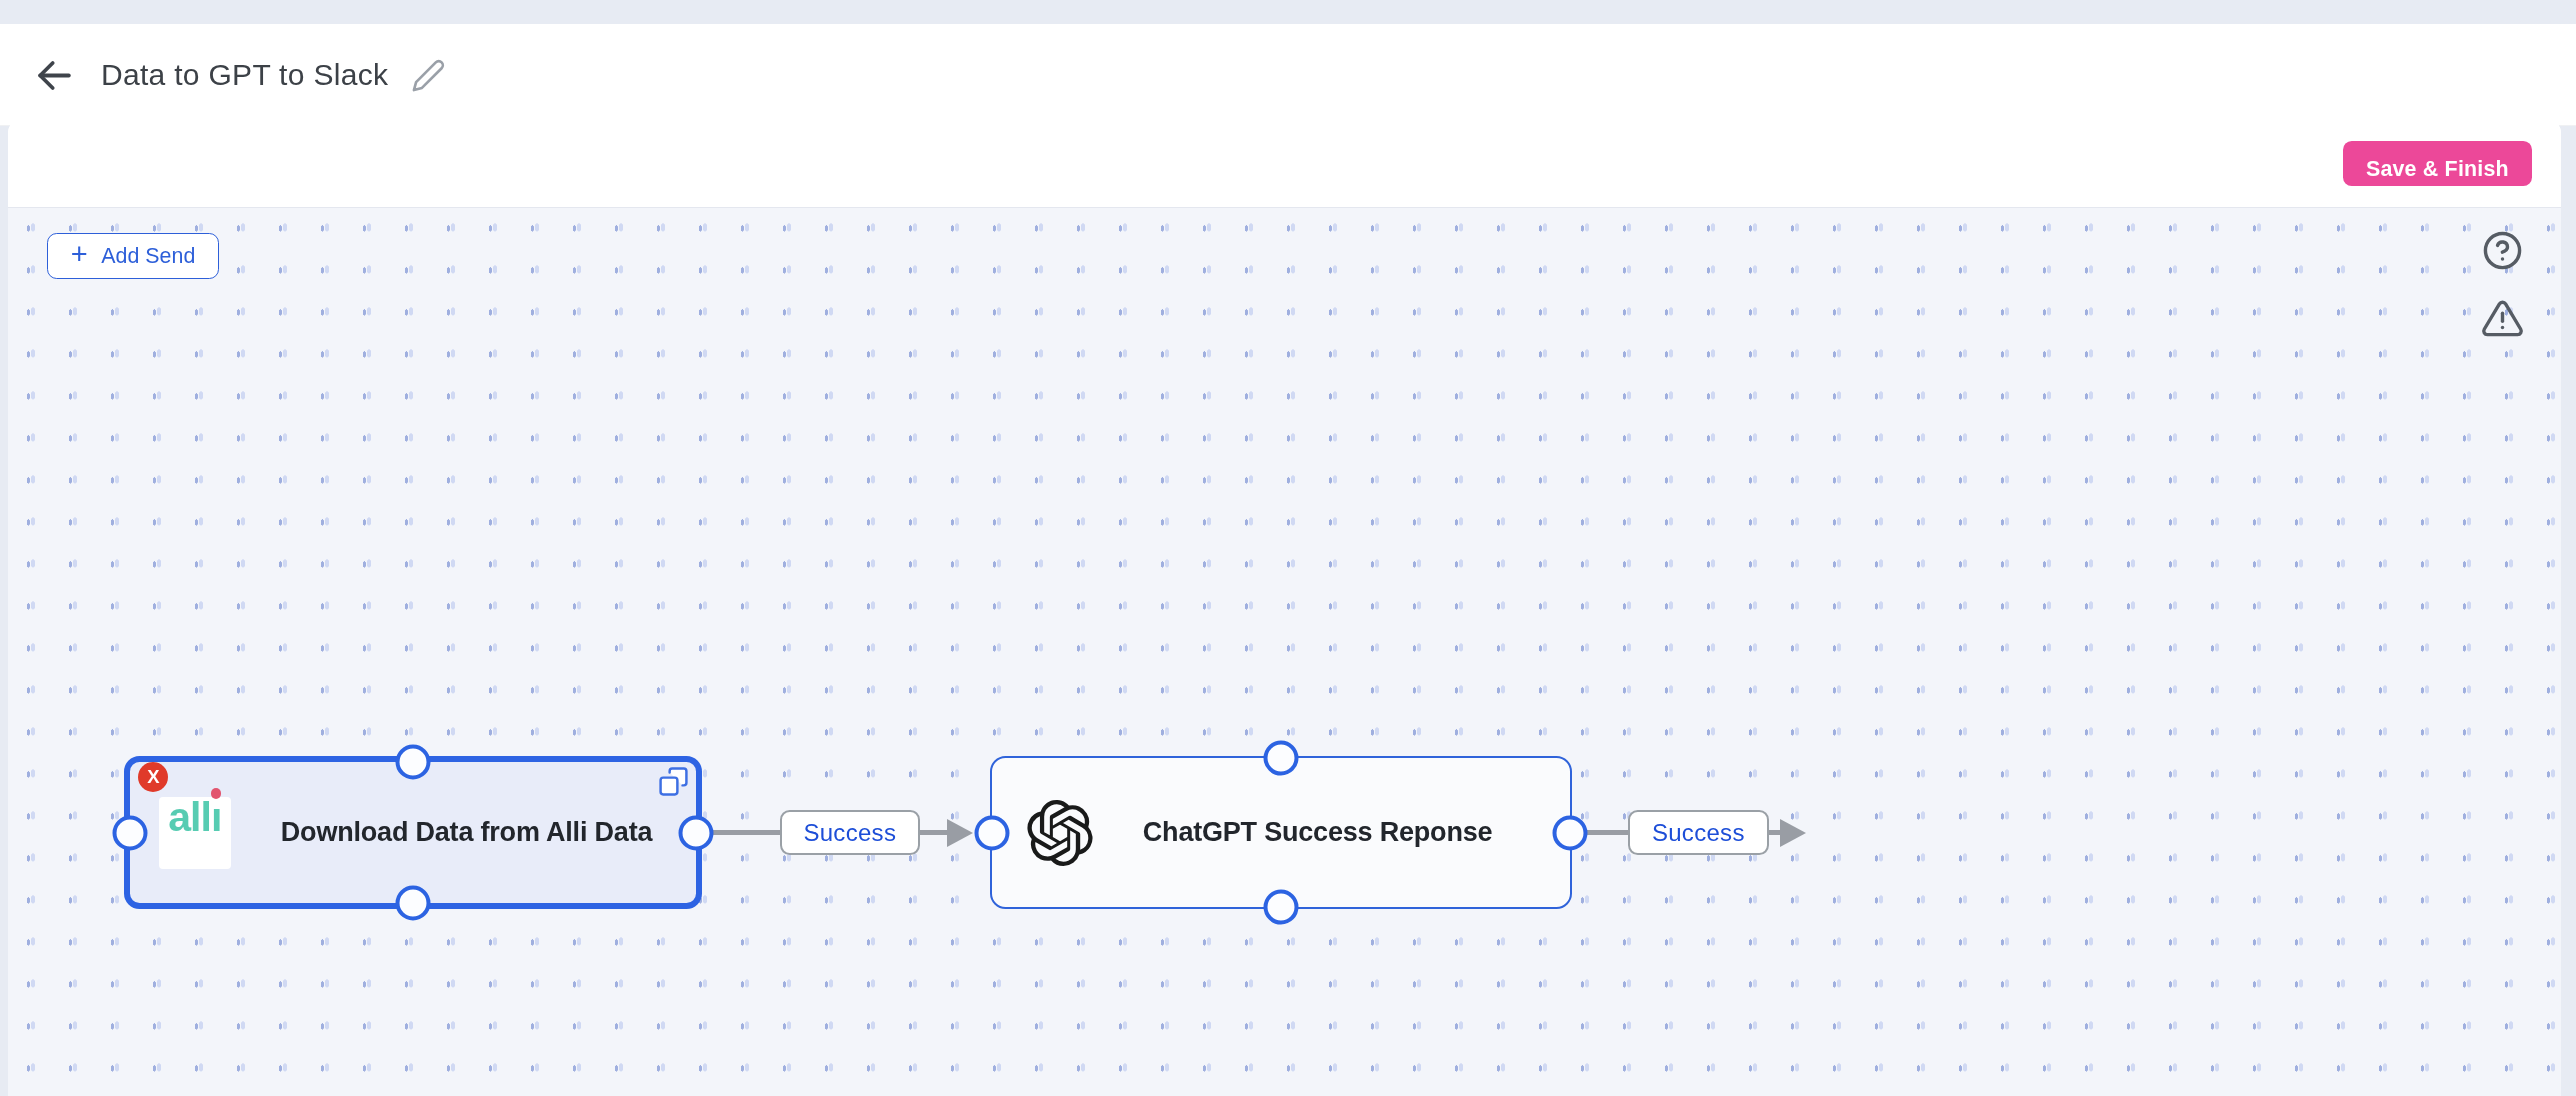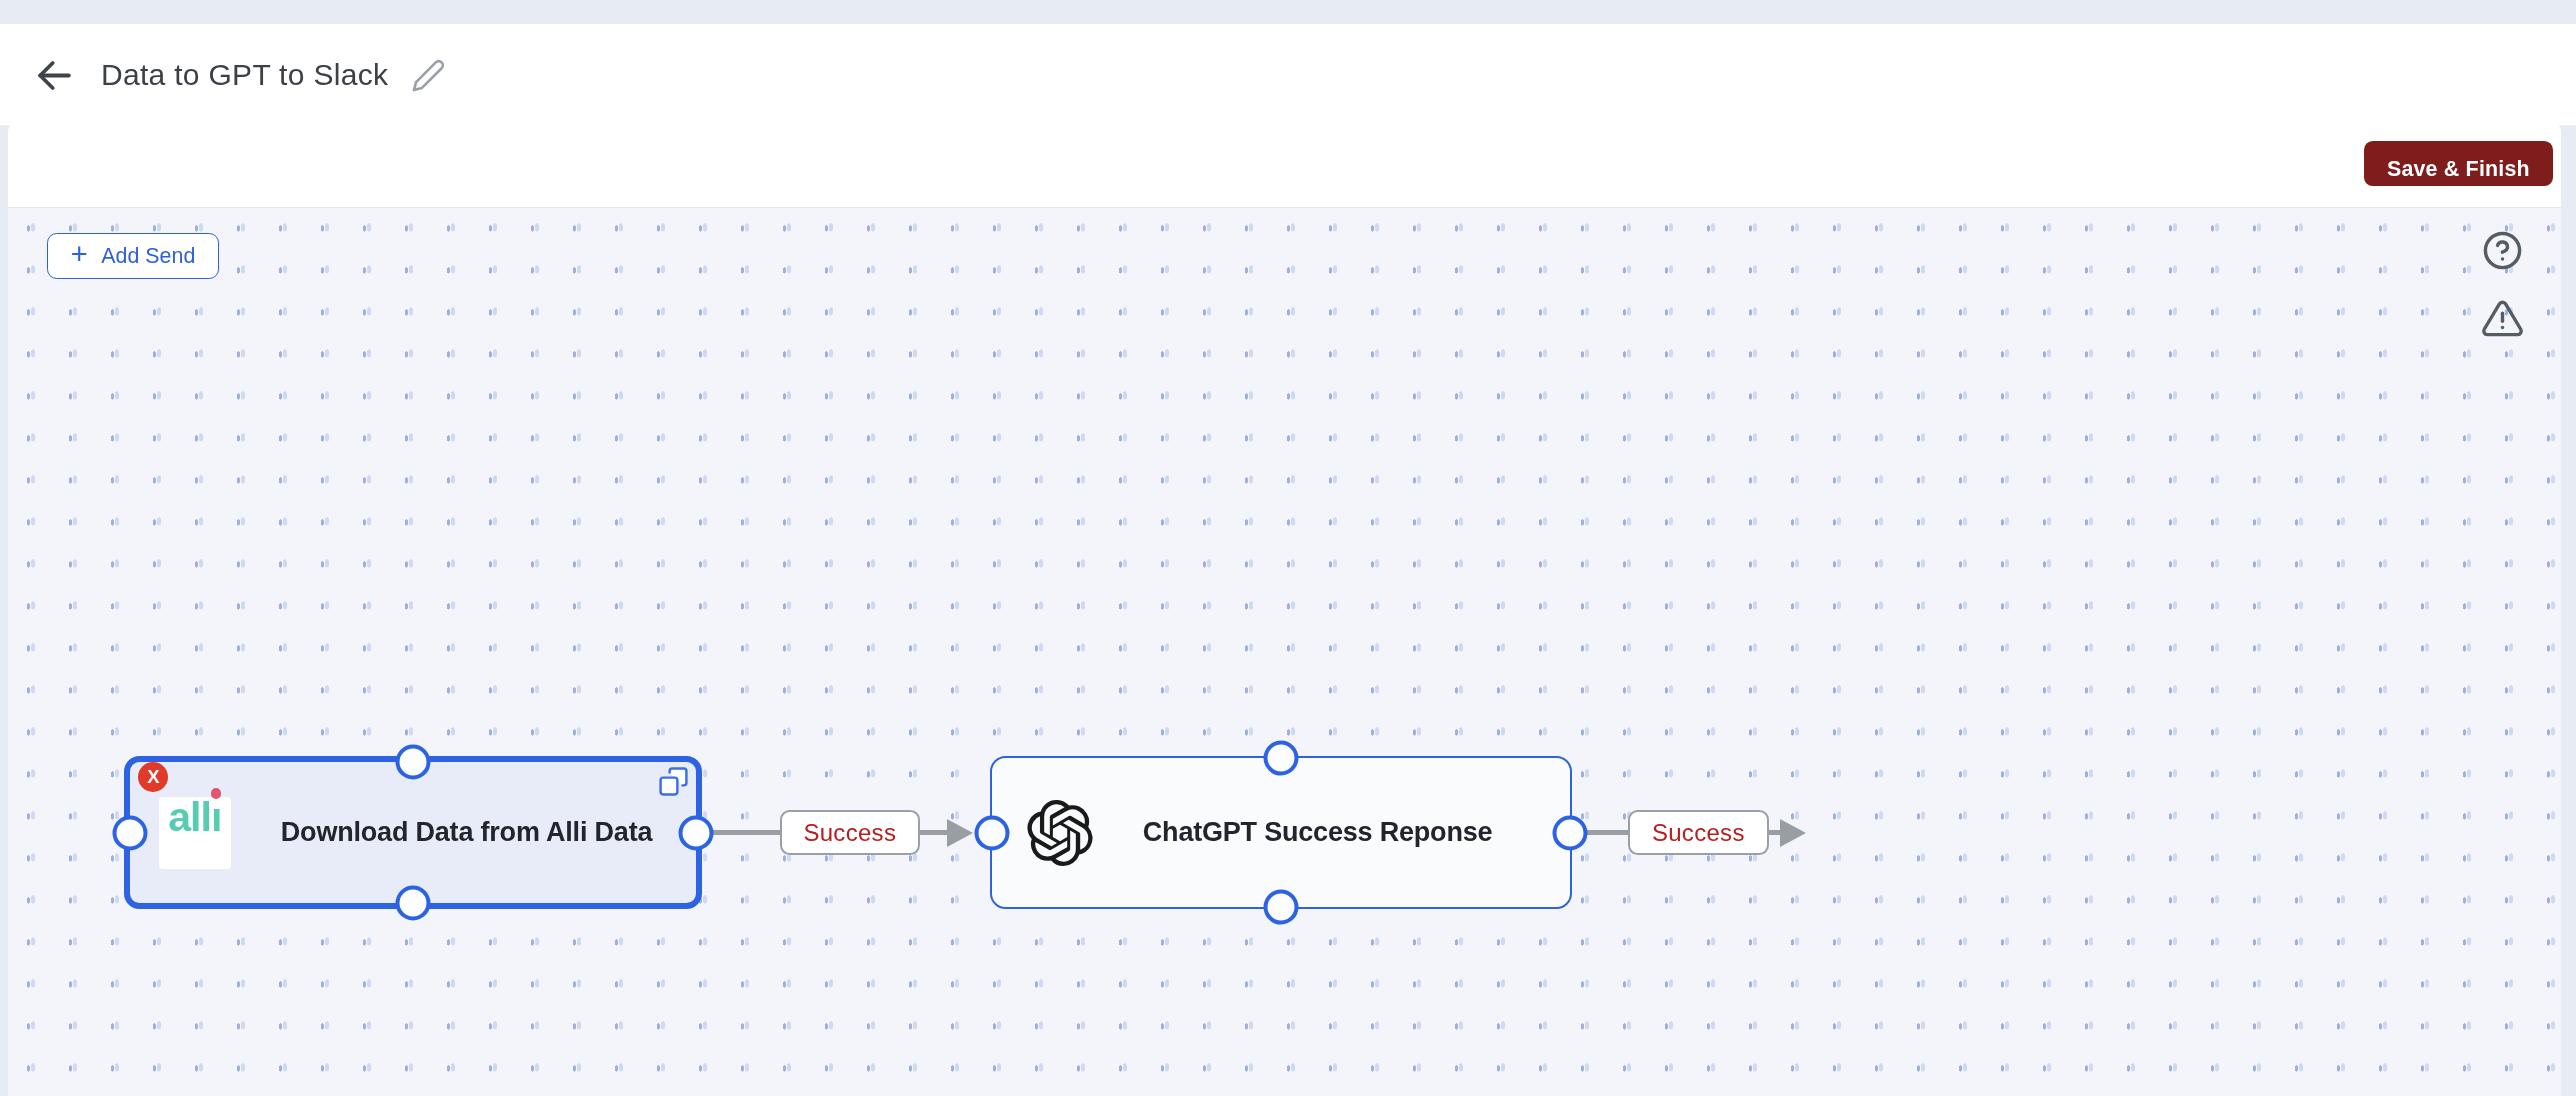--- a/index.html
+++ b/index.html
@@ -8,21 +8,21 @@
 
   
   .app-header { position:absolute; left:0; top:0; width:2576px; height:102px; background:#ffffff; border-bottom:1px solid #f0f1f3;margin-top:24px; }
   .back-btn { position:absolute; left:29px; top:26px; width:50px; height:50px; background:none; border:none; cursor:pointer; display:flex; align-items:center; justify-content:center; }
   .wf-title { position:absolute; left:101px; top:0; height:102px; display:flex; align-items:center; font-size:30px; font-weight:500; color:#3c4147; letter-spacing:0.3px; white-space:nowrap; }
   .edit-btn { position:absolute; left:408px; top:31px; width:41px; height:41px; background:none; border:none; cursor:pointer; display:flex; align-items:center; justify-content:center; }
 
   
   .card { position:absolute; left:7.8px; top:118px; width:2553px; height:978px; background:#ffffff; border-radius:15.5px 15.5px 0 0; overflow:hidden; }
   .card-toolbar { position:absolute; left:0; top:0; width:100%; height:89px; background:#ffffff; }
-  .save-btn { position:absolute; right:8px; top:23px; height:45px; padding:16px 23px; background:#7f1d1d; border:none; border-radius:8.7px; color:#ffffff; font-size:21.4px; font-weight:600; font-family:"Liberation Sans",sans-serif; letter-spacing:0.2px; cursor:pointer; }
+  .save-btn { position:absolute; right:29px; top:23px; height:45px; padding:16px 23px; background:#ec4899; border:none; border-radius:8.7px; color:#ffffff; font-size:21.4px; font-weight:600; font-family:"Liberation Sans",sans-serif; letter-spacing:0.2px; cursor:pointer; }
 
   
   .canvas { position:absolute; left:0; top:89px; width:2553px; height:889px; border-top:1px solid #e4e7ef;
     background-color:#f3f5fa;
     background-image:
       radial-gradient(ellipse 1.6px 3.3px at 20.4px 20.4px, #9fafdf 0 1.4px, rgba(0,0,0,0) 1.7px),
       radial-gradient(ellipse 2.3px 4.1px at 25px 19.4px, #d0d9f3 0 2.1px, rgba(0,0,0,0) 2.5px);
     background-size:42px 42px;
   }
 
@@ -48,21 +48,21 @@
   .copy-btn { position:absolute; right:6.8px; top:2.9px; width:33px; height:33px; background:none; border:none; cursor:pointer; transform:scaleX(-1); }
 
   .logo-tile { width:72px; height:72px; background:#ffffff; border-radius:3.9px; display:flex; justify-content:center; flex:none; }
   .alli-word { position:relative; color:#57ccb2; font-size:41px; font-weight:700; line-height:1; letter-spacing:-1px; }
   .alli-dot { position:absolute; right:0px; top:-8.7px; width:10.7px; height:10.7px; border-radius:50%; background:#e2556f; }
   .node-logo { flex:none; display:flex; align-items:center; justify-content:center; }
 
   
   .edge-line { position:absolute; top:622px; height:4.9px; background:#999da4; }
   .edge-arrow { position:absolute; top:611px; width:0; height:0; border-top:14.6px solid transparent; border-bottom:14.6px solid transparent; border-left:26px solid #999da4; }
-  .edge-pill { position:absolute; top:602px; height:45px; background:#ffffff; border:2.9px solid #9aa0a6; border-radius:9.7px; display:flex; align-items:center; justify-content:center; font-size:24px; color:#b91c1c; letter-spacing:0.3px; cursor:pointer; }
+  .edge-pill { position:absolute; top:602px; height:45px; background:#ffffff; border:2.9px solid #9aa0a6; border-radius:9.7px; display:flex; align-items:center; justify-content:center; font-size:24px; color:#1d4ed8; letter-spacing:0.3px; cursor:pointer; }
 
   
   .edge1-line  { left:693px;  width:248px; }
   .edge1-pill  { left:772px;  width:140px; }
   .edge1-arrow { left:939px; }
   
   .edge2-line  { left:1565px; width:211px; }
   .edge2-pill  { left:1620px; width:141px; }
   .edge2-arrow { left:1772px; }
 

